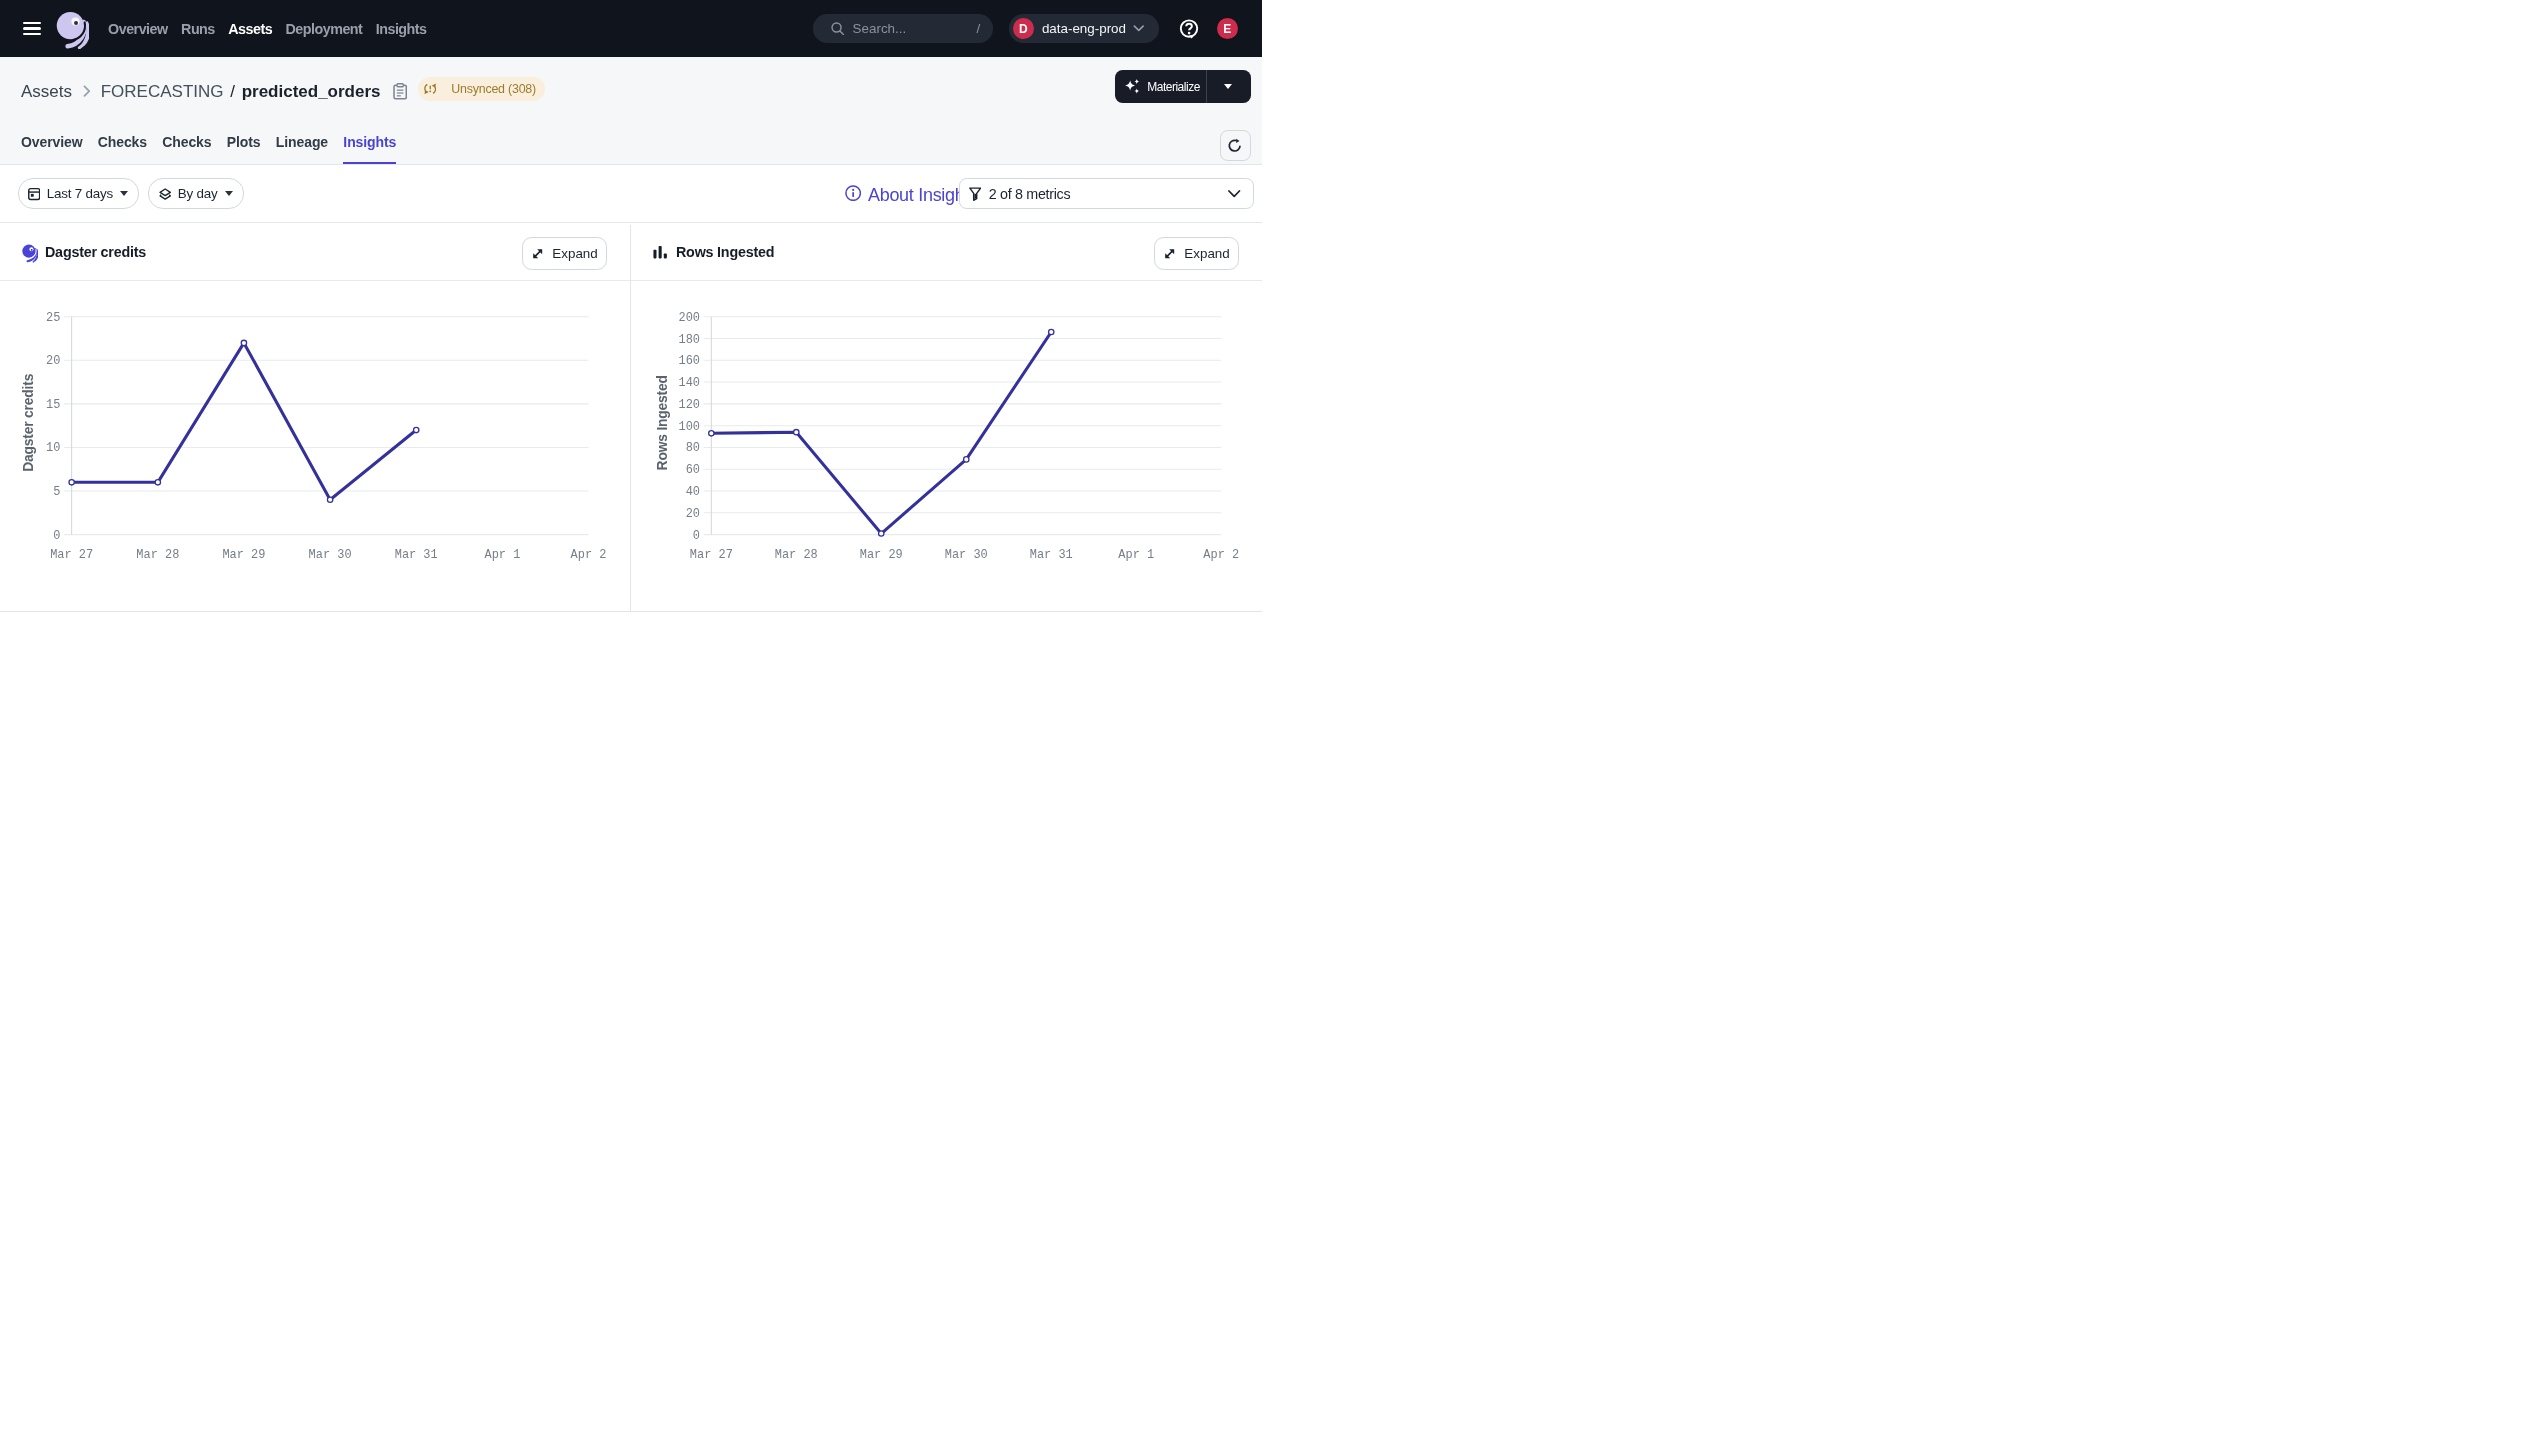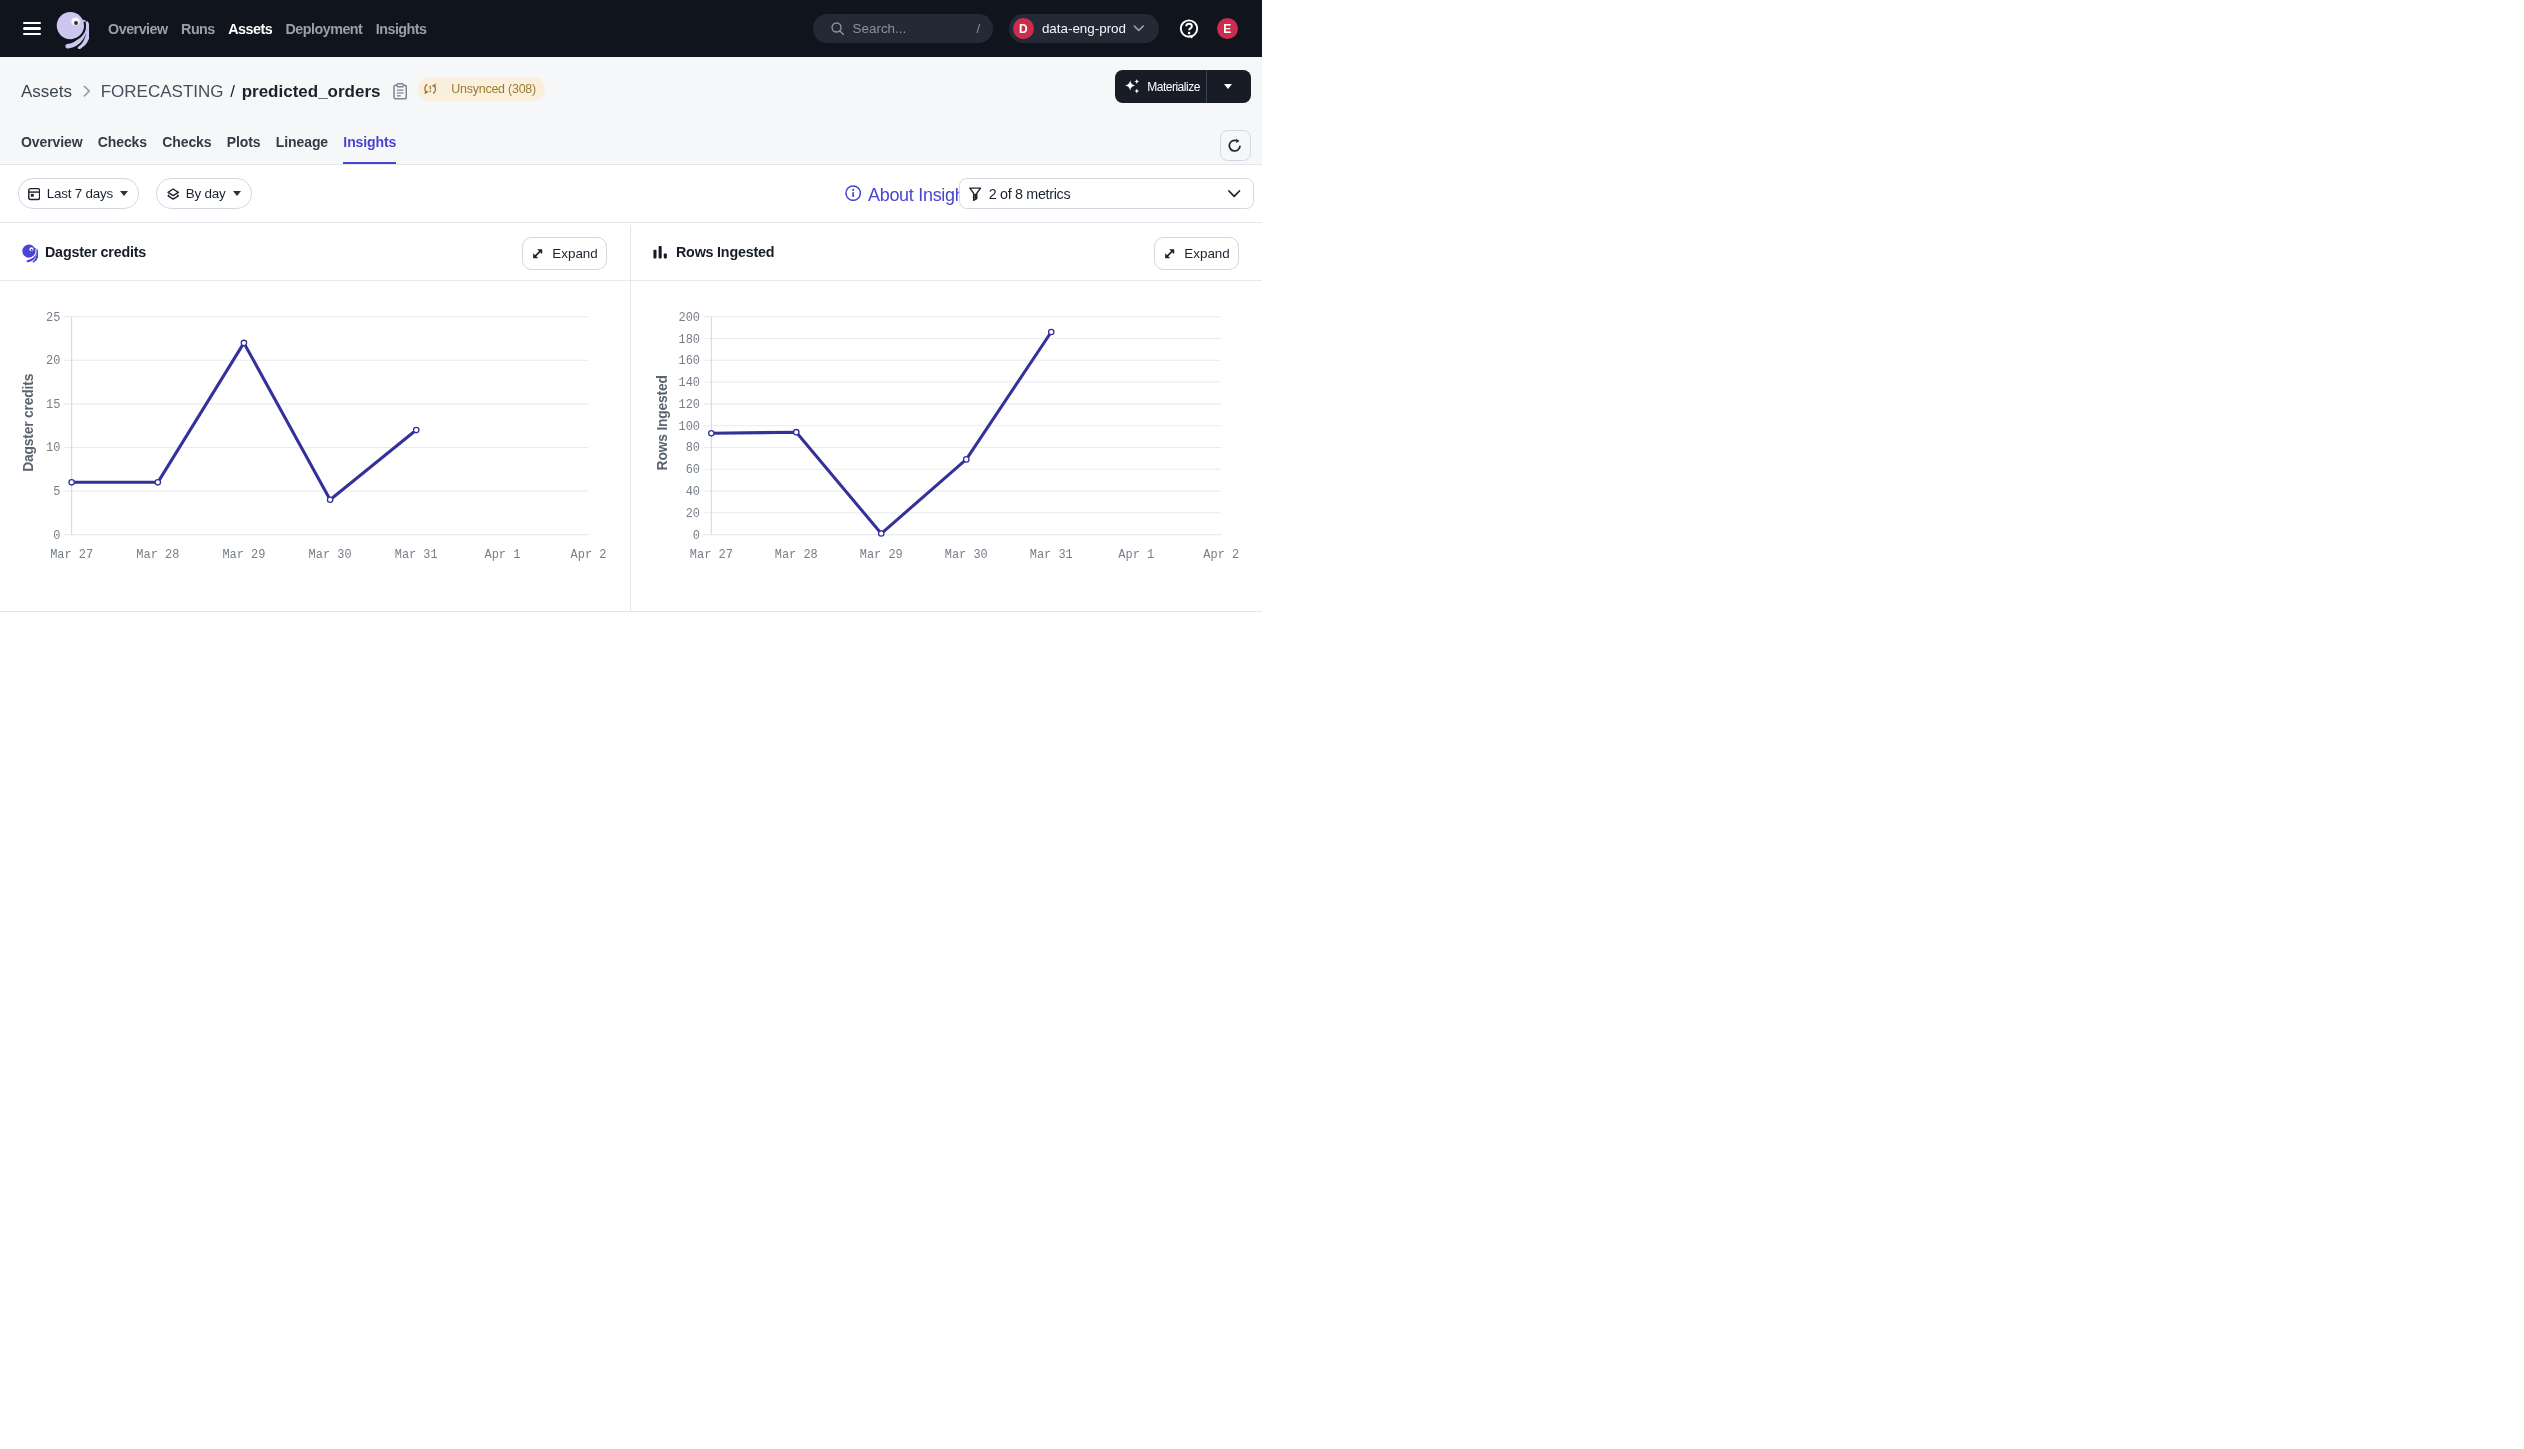--- a/index.html
+++ b/index.html
@@ -172,21 +172,21 @@
 <div class="filters">
   <div class="fbtn" style="left:18px; width:121px;">
     <svg style="margin:0 6.7px 0 8.6px;" width="12.4" height="13.4" viewBox="0 0 13 14">
       <rect x="0.8" y="1.7" width="11.4" height="11.4" rx="2" fill="none" stroke="#1B2430" stroke-width="1.5"></rect>
       <line x1="0.8" y1="5.3" x2="12.2" y2="5.3" stroke="#1B2430" stroke-width="1.5"></line>
       <rect x="3" y="7.2" width="3" height="3" fill="#1B2430"></rect>
     </svg>
     <span>Last 7 days</span>
     <div class="car" style="margin-left:6.7px;"></div>
   </div>
-  <div class="fbtn" style="left:156px; width:96px;">
+  <div class="fbtn" style="left:148px; width:96px;">
     <svg style="margin:0 6.7px 0 9.6px;" width="12.4" height="12.4" viewBox="0 0 13 13">
       <path d="M6.5,1.1 L11.9,4.55 L6.5,8 L1.1,4.55 Z" fill="none" stroke="#1B2430" stroke-width="1.4" stroke-linejoin="round"></path>
       <path d="M2.2,7.1 L1.1,8.25 L6.5,11.7 L11.9,8.25 L10.8,7.1" fill="none" stroke="#1B2430" stroke-width="1.4" stroke-linejoin="round"></path>
     </svg>
     <span>By day</span>
     <div class="car" style="margin-left:7.7px;"></div>
   </div>
   <div class="about">
     <svg width="16.3" height="16.3" viewBox="0 0 17 17">
         <circle cx="8.5" cy="8.5" r="7.5" fill="none" stroke="#4A45D1" stroke-width="1.6"></circle>

